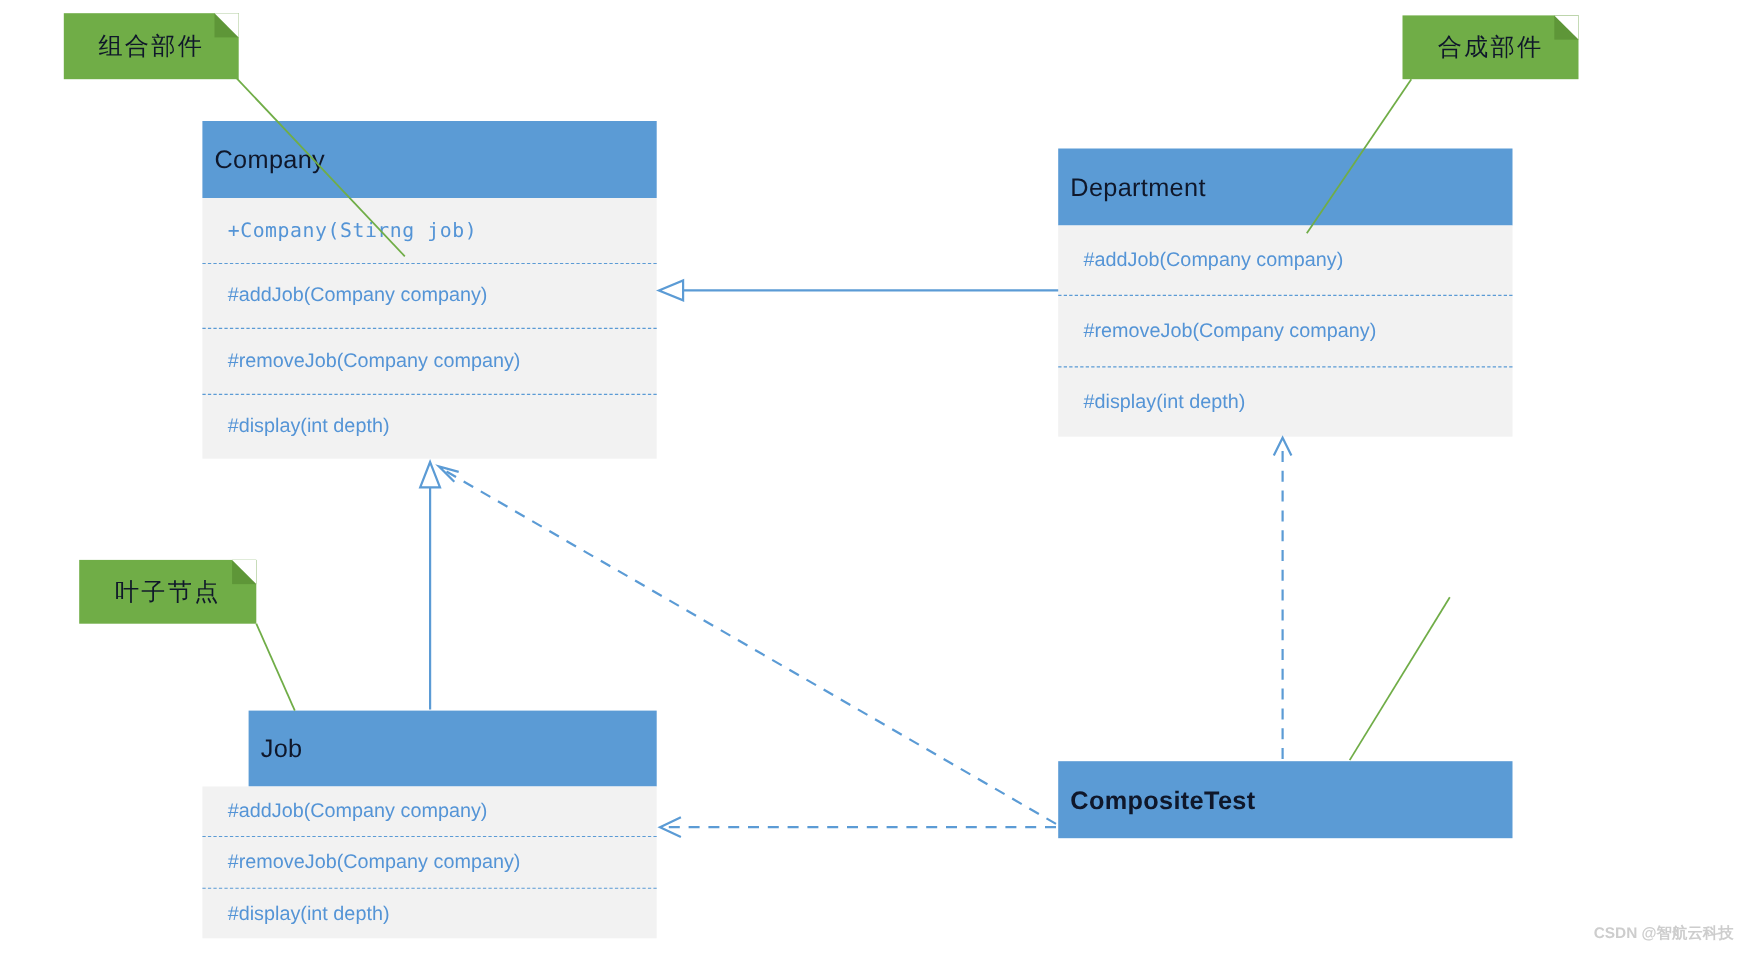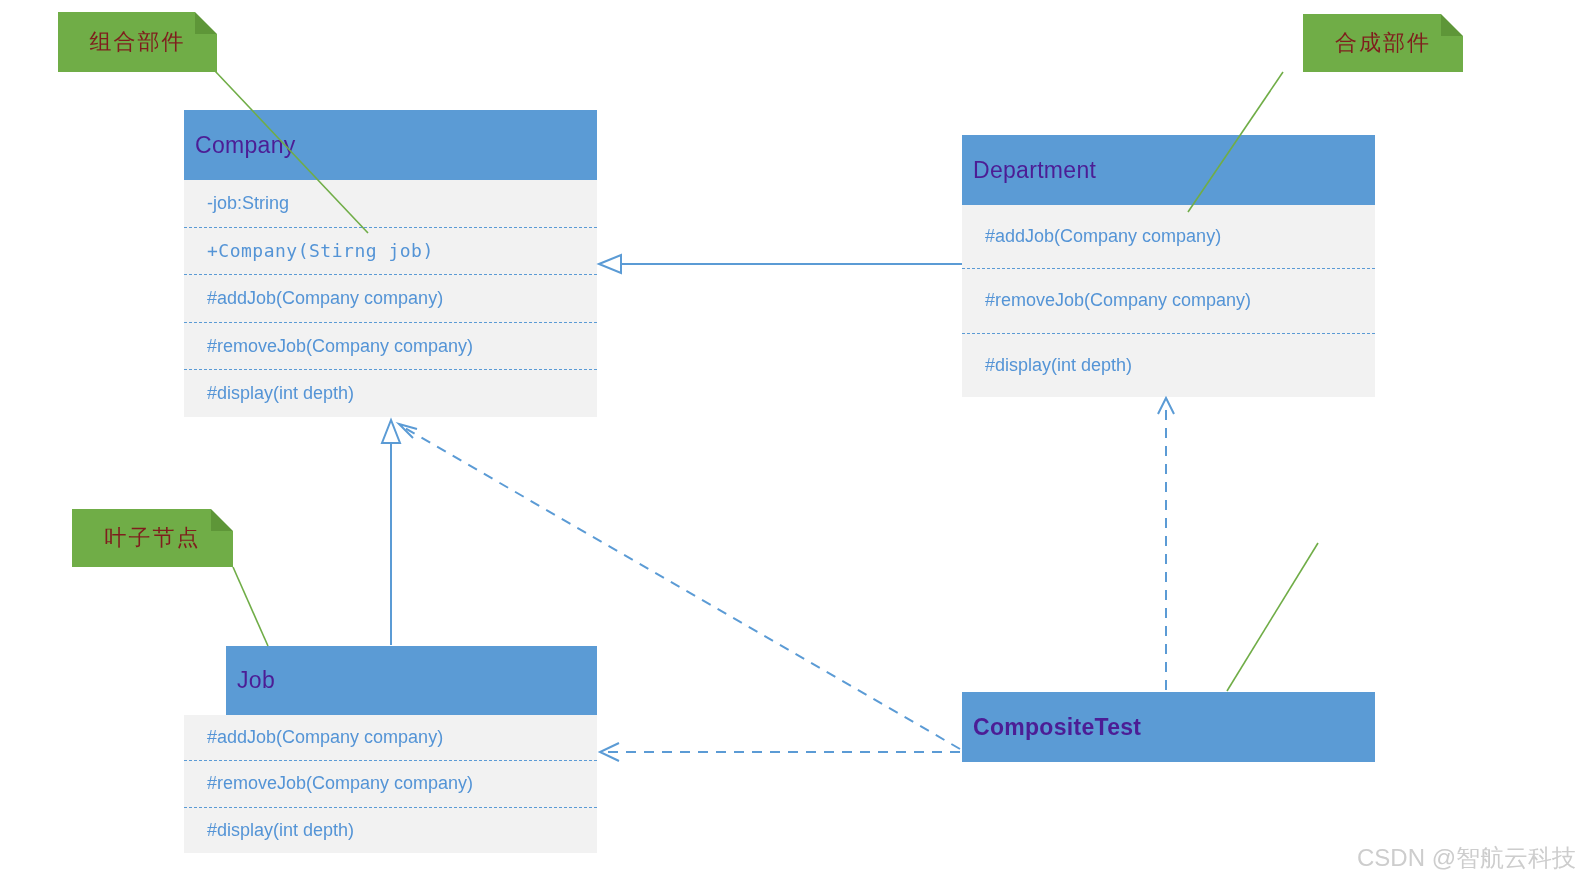--- a/index.html
+++ b/index.html
@@ -27,21 +27,21 @@
   .hollow-head { fill: #FFFFFF; stroke: var(--connector-blue); stroke-width: 2; }
   .open-head   { fill: none; stroke: var(--connector-blue); stroke-width: 2; }
   .note-line   { stroke: var(--note-green); stroke-width: 1.6; fill: none; }
 
   .class-box {
     position: absolute; z-index: 2;
   }
   .class-header {
     height: 70px;
     background: var(--header-blue);
-    color: #4c1d95;
+    color: #0f172a;
     font-size: 23px;
     display: flex; align-items: center;
     padding-left: 11px;
     letter-spacing: 0.3px;
   }
   .class-body {
     background: var(--body-gray);
     display: flex; flex-direction: column;
   }
   .class-row {
@@ -51,32 +51,32 @@
     color: var(--text-blue);
     font-size: 18px;
   }
   .class-row + .class-row { border-top: 1px dashed var(--separator-blue); }
   .class-row.mono { font-family: "DejaVu Sans Mono", monospace; font-size: 18px; letter-spacing: 0.5px; }
 
   .note {
     position: absolute; z-index: 4;
     background: var(--note-green);
     display: flex; align-items: center; justify-content: center;
-    color: #7f1d1d; font-size: 22px; letter-spacing: 2px;
+    color: #0f172a; font-size: 22px; letter-spacing: 2px;
   }
   .note-fold {
     position: absolute; top: 0; right: 0;
     width: 0; height: 0;
     border-style: solid;
     border-width: 0 22px 22px 0;
     border-color: #FFFFFF #FFFFFF var(--note-fold-green) var(--note-fold-green);
   }
   .watermark {
-    position: absolute; right: 8px; bottom: 12px; z-index: 5;
-    color: var(--watermark-gray); font-size: 24px;
+    position: absolute; right: 8px; bottom: 28px; z-index: 5;
+    color: var(--watermark-gray); font-size: 14px; font-weight: bold;
   }
 </style>
 </head>
 <body>
 
 <div class="canvas">
 
   <svg class="connector-layer" width="1584" height="886" viewBox="0 0 1584 886">
 
     <g>
@@ -106,21 +106,20 @@
 
     <line class="note-line" x1="215" y1="71" x2="368" y2="233"></line>
     <line class="note-line" x1="1283" y1="72" x2="1188" y2="212"></line>
     <line class="note-line" x1="233" y1="567" x2="268" y2="646"></line>
     <line class="note-line" x1="1318" y1="543" x2="1227" y2="691"></line>
   </svg>
 
   <div class="class-box" style="left:184px; top:110px; width:413px;">
     <div class="class-header">Company</div>
     <div class="class-body" style="height:237px;">
-      <div class="class-row">-job:String</div>
       <div class="class-row mono">+Company(Stirng job)</div>
       <div class="class-row">#addJob(Company company)</div>
       <div class="class-row">#removeJob(Company company)</div>
       <div class="class-row">#display(int depth)</div>
     </div>
   </div>
 
   <div class="class-box" style="left:962px; top:135px; width:413px;">
     <div class="class-header">Department</div>
     <div class="class-body" style="height:192px;">
@@ -141,21 +140,21 @@
 
   <div class="class-box" style="left:962px; top:692px; width:413px;font-weight:bold;">
     <div class="class-header">CompositeTest</div>
   </div>
 
   <div class="note" style="left:58px; top:12px; width:159px; height:60px;">
     <div class="note-fold"></div>
     <span>组合部件</span>
   </div>
 
-  <div class="note" style="left:1275px; top:14px; width:160px; height:58px;margin-left:28px;">
+  <div class="note" style="left:1275px; top:14px; width:160px; height:58px;">
     <div class="note-fold"></div>
     <span>合成部件</span>
   </div>
 
   <div class="note" style="left:72px; top:509px; width:161px; height:58px;">
     <div class="note-fold"></div>
     <span>叶子节点</span>
   </div>
 
 

